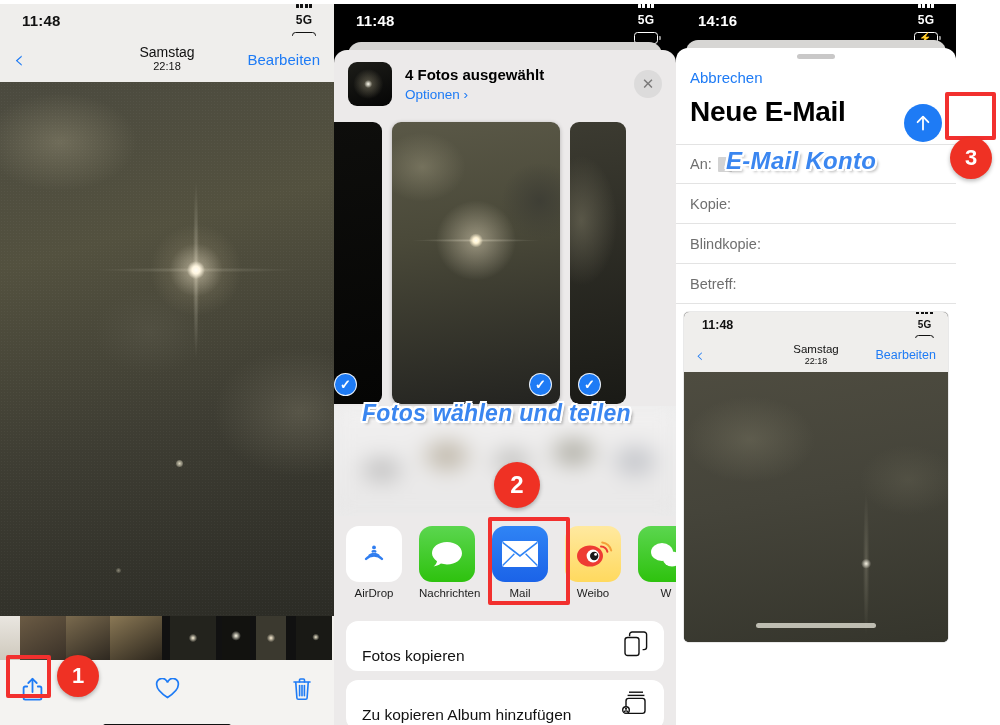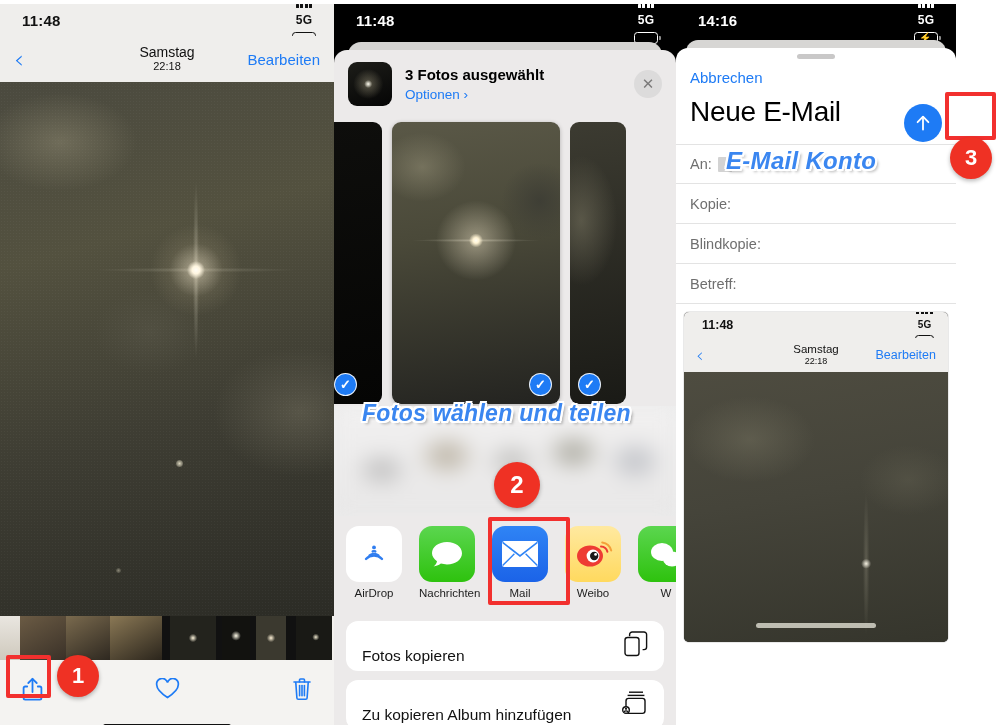--- a/index.html
+++ b/index.html
@@ -162,21 +162,21 @@
 
   
   .p3-dark { background: #000; height: 100%; position: relative; }
   .m-shadow { position: absolute; left: 10px; right: 10px; top: 36px; height: 22px;
               background: #d7d6d4; border-radius: 12px 12px 0 0; }
   .msheet { position: absolute; left: 0; right: 0; top: 44px; bottom: 0; background: #fff;
             border-radius: 12px 12px 0 0; overflow: hidden; }
   .grabber { width: 38px; height: 5px; border-radius: 3px; background: #c9c8c8;
              margin: 6px auto 0 auto; }
   .cancel { font-size: 15px; color: #1e7bf5; padding: 10px 0 0 14px; }
-  .m-title { font-size: 28px; font-weight: normal; color: #000; padding: 10px 0 0 14px;
+  .m-title { font-size: 28px; font-weight: bold; color: #000; padding: 10px 0 0 14px;
              letter-spacing: -.3px; }
   .send-btn { position: absolute; right: 14px; top: 56px; width: 38px; height: 38px;
               border-radius: 50%; background: #1e7bf5; color: #fff;
               display: flex; align-items: center; justify-content: center; font-size: 21px; }
   .field { height: 40px; border-bottom: 1px solid #e3e3e3; display: flex; align-items: center;
            padding: 0 14px; font-size: 14.5px; color: #7e7e7e; position: relative; }
   .field:first-of-type { border-top: 1px solid #e3e3e3; }
   .field .lead { color: #6f6f6f; }
   .field .blk { width: 14px; height: 15px; background: #d3d3d3; margin-left: 6px; border-radius: 1px; }
   .embed { margin: 8px 8px 0 8px; border-radius: 5px; overflow: hidden; height: 330px;
@@ -312,21 +312,21 @@
         </div>
       </div>
 
       <div class="sheet-shadow"></div>
 
       <div class="sheet">
 
         <div class="sheet-head">
           <div class="sh-thumb"></div>
           <div class="sh-txt">
-            <div class="sh-title">3 Fotos ausgewählt</div>
+            <div class="sh-title">4 Fotos ausgewählt</div>
             <div class="sh-opts">
               <span>Optionen</span>
               <span>›</span>
             </div>
           </div>
           <div class="sh-close">✕</div>
         </div>
 
         <div class="photo-row">
           <div class="ph edge left" style="margin-left:-8px">

